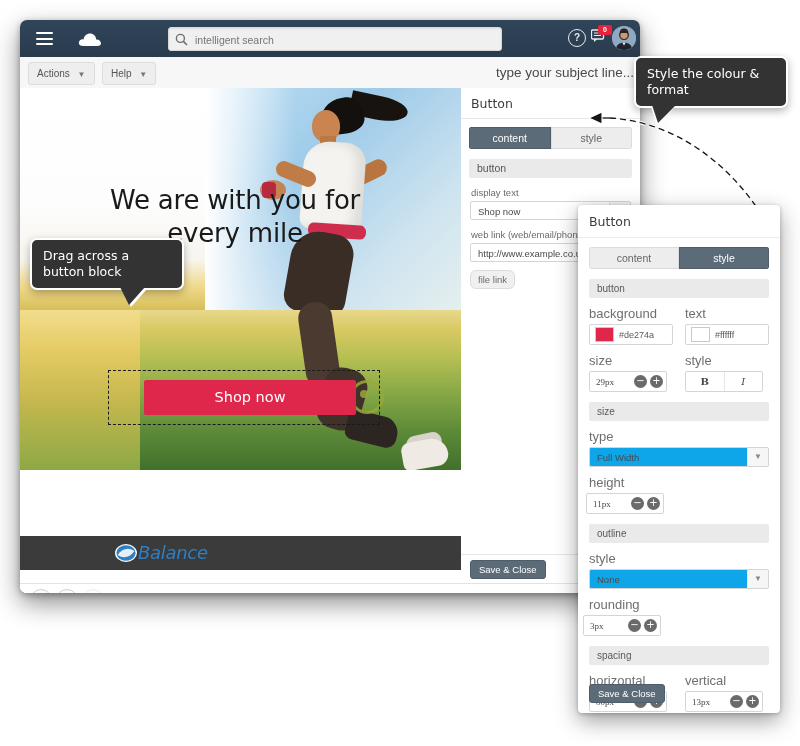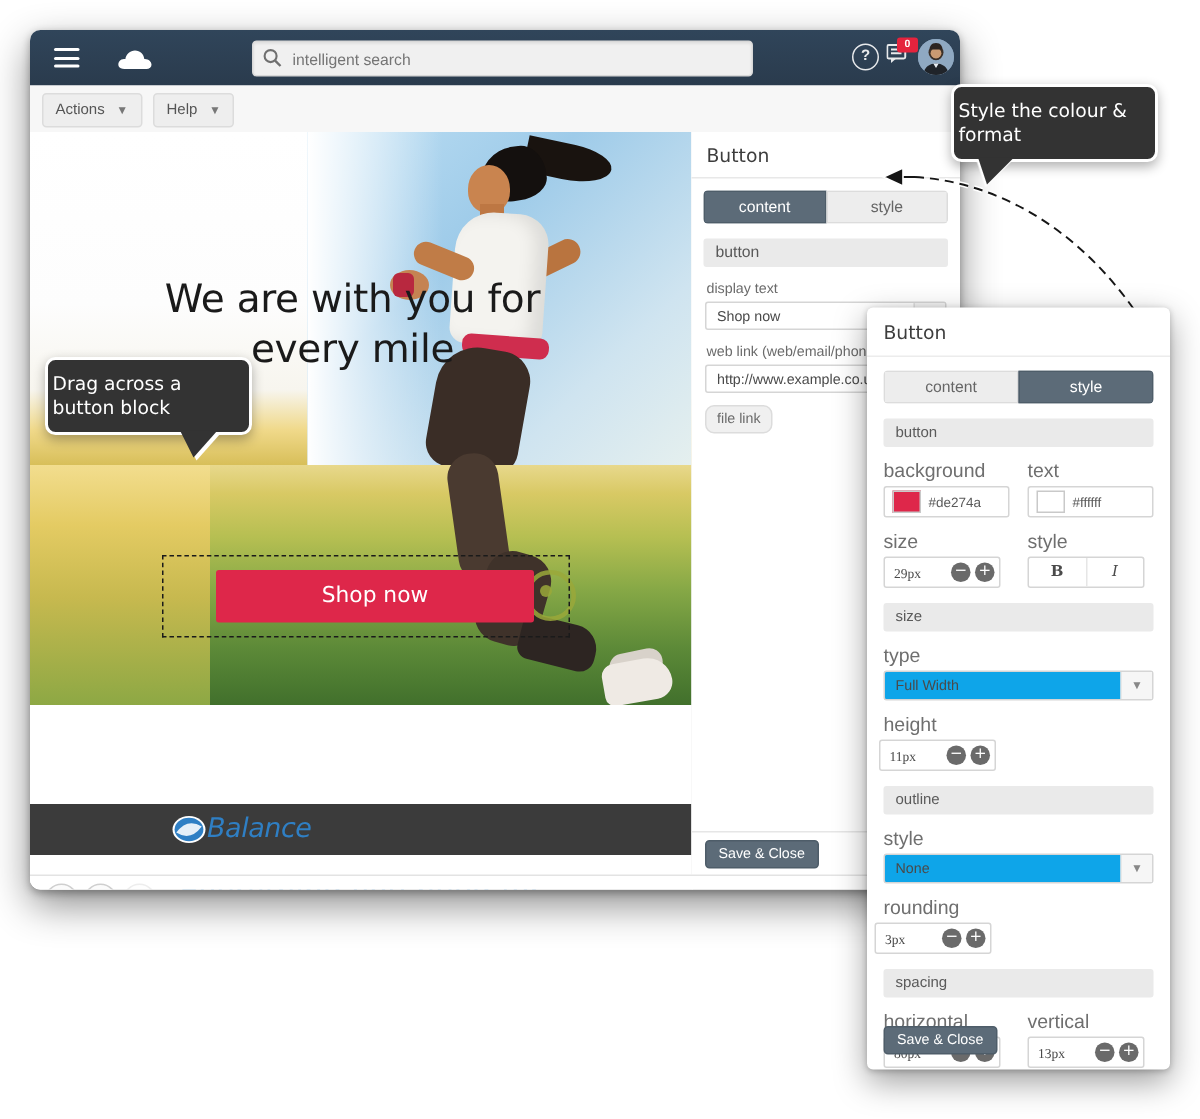--- a/index.html
+++ b/index.html
@@ -306,21 +306,21 @@
     position:absolute; left:11px; bottom:10px;
     background:#5c6b78; color:#fff; font-size:9.5px;
     border:1px solid #4e5d69; border-radius:3px;
     padding:3px 8px; cursor:pointer;
   }
 
   
   .callout {
     position:absolute; background:#333333; color:#ffffff;
     border:2px solid #ffffff; border-radius:7px;
-    font-size:12.5px; line-height:16px; padding:8px 3px;
+    font-size:12.5px; line-height:16px; padding:8px 11px;
     font-family:"DejaVu Sans", sans-serif;
     box-shadow:0 3px 8px rgba(0,0,0,.3);
   }
   .callout .tail {
     position:absolute; width:0; height:0;
   }
   #callout-drag { left:30px; top:238px; width:128px; }
   #callout-drag .tail {
     left:88px; bottom:-17px;
     border-left:9px solid transparent; border-right:16px solid transparent;
@@ -394,20 +394,21 @@
 
     <div id="toolbar2">
       <div class="tb-btn" id="btn-actions">
         <span>Actions</span>
         <span class="caret">▼</span>
       </div>
       <div class="tb-btn" id="btn-help">
         <span>Help</span>
         <span class="caret">▼</span>
       </div>
+      <div id="subject-line">type your subject line...</div>
     </div>
 
     <div id="canvas">
       <div id="email-doc">
 
         <div id="hero">
           <div id="sky"></div>
           <div id="sky2"></div>
           <div class="runner" id="r-pony"></div>
           <div class="runner" id="r-hair"></div>

